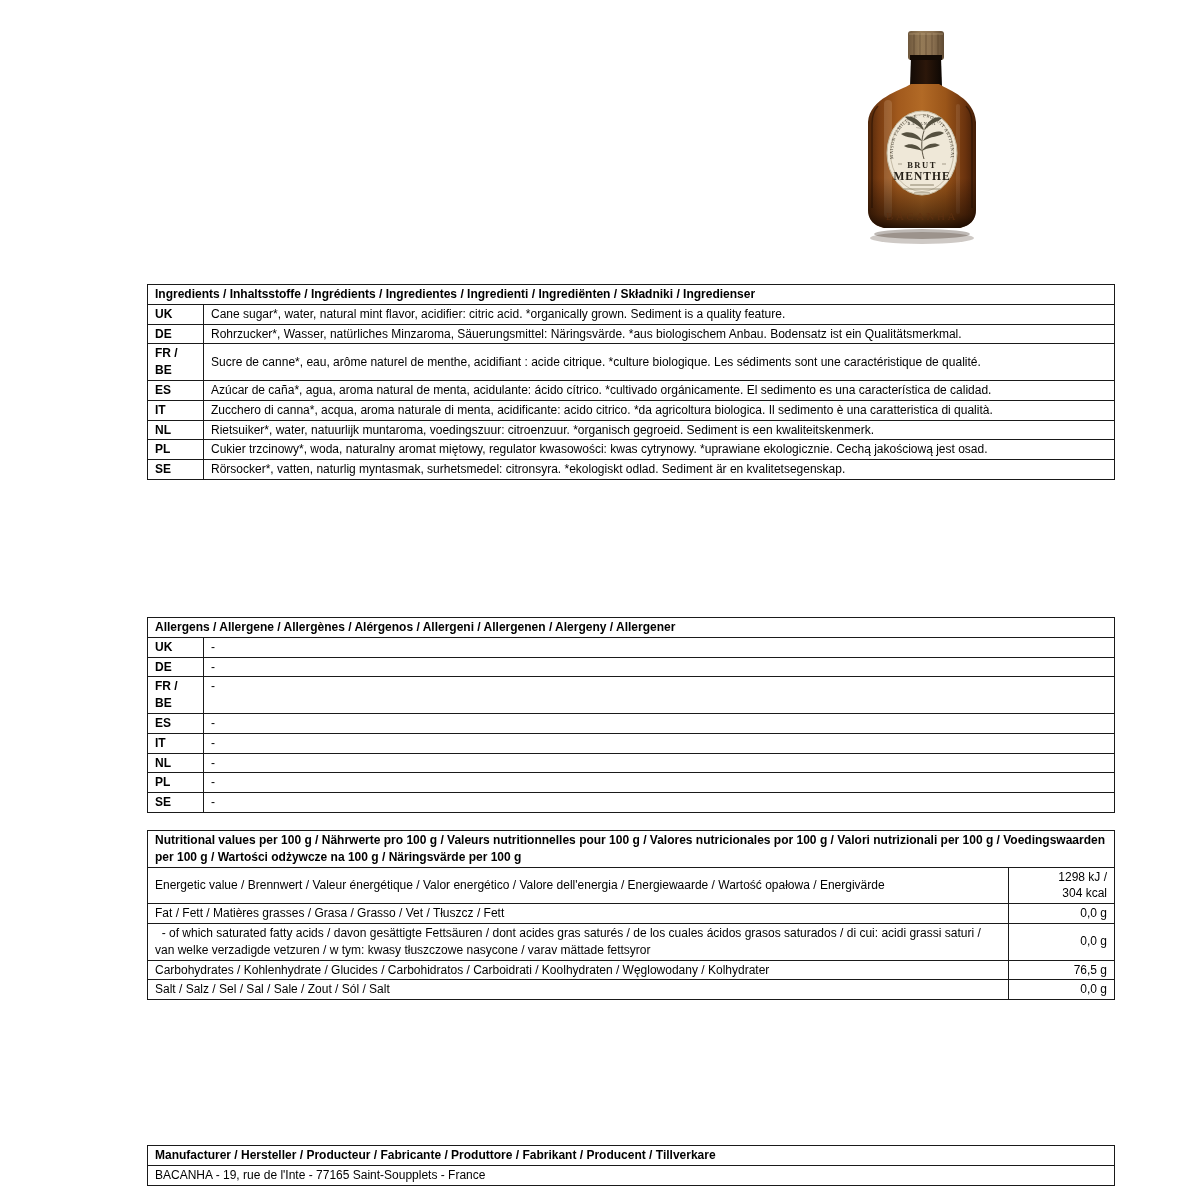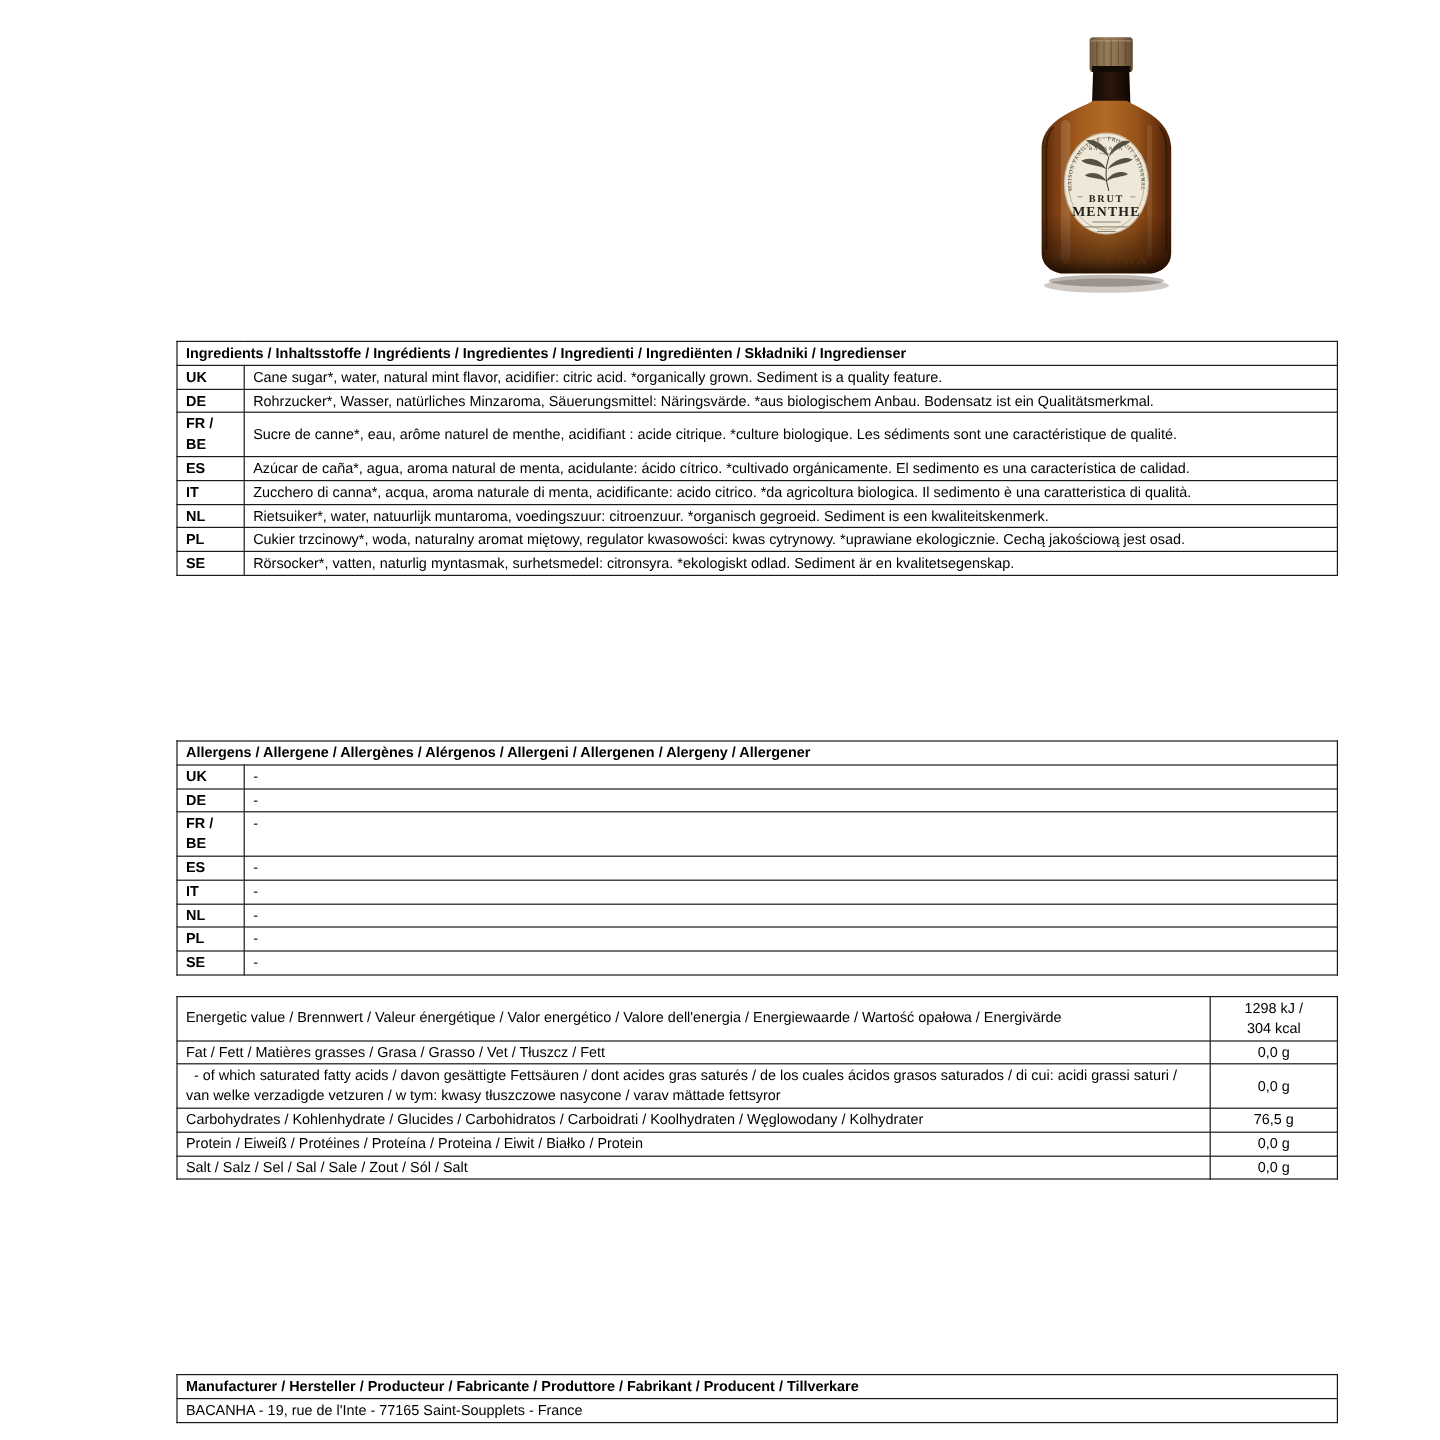--- a/index.html
+++ b/index.html
@@ -14,21 +14,21 @@
   }
   .sheet-table td, .sheet-table th { border:1px solid #1a1a1a; padding:1px 7px; }
   .sheet-table th { text-align:left; font-weight:bold; vertical-align:middle; }
   .lang {
     text-align:left; font-weight:bold; vertical-align:middle;
     white-space:pre-line; padding:1px 2px;
   }
   .txt { vertical-align:middle; }
   .allergens-tbl .txt { vertical-align:top; }
   .nutri-label { vertical-align:middle; white-space:pre-wrap; padding-right:14px; }
-  .nutri-value { text-align:center; vertical-align:middle; white-space:pre-line; }
+  .nutri-value { text-align:right; vertical-align:middle; white-space:pre-line; }
   .ingredients-tbl { top:284px; }
   .allergens-tbl  { top:617px; }
   .nutrition-tbl  { top:830px; }
   .manufacturer-tbl { top:1145px; }
   .bottle-wrap { position:absolute; left:858px; top:28px; width:124px; height:220px; }
 </style>
 </head>
 <body>
 
 <div class="bottle-wrap">
@@ -218,42 +218,41 @@
   </tr>
 </tbody>
   </table>
 
 <table class="sheet-table nutrition-tbl">
   <colgroup>
       <col>
       <col style="width:106px">
     </colgroup>
   <tbody>
+      <tr>
+    <th colspan="2">Nutritional values per 100 g / Nährwerte pro 100 g / Valeurs nutritionnelles pour 100 g / Valores nutricionales por 100 g / Valori nutrizionali per 100 g / Voedingswaarden per 100 g / Wartości odżywcze na 100 g / Näringsvärde per 100 g</th>
+  </tr>
   <tr>
     <td class="nutri-label">Energetic value / Brennwert / Valeur énergétique / Valor energético / Valore dell'energia / Energiewaarde / Wartość opałowa / Energivärde</td>
     <td class="nutri-value">1298 kJ /
 304 kcal</td>
   </tr>
   <tr>
     <td class="nutri-label">Fat / Fett / Matières grasses / Grasa / Grasso / Vet / Tłuszcz / Fett</td>
     <td class="nutri-value">0,0 g</td>
   </tr>
   <tr>
     <td class="nutri-label">  - of which saturated fatty acids / davon gesättigte Fettsäuren / dont acides gras saturés / de los cuales ácidos grasos saturados / di cui: acidi grassi saturi / van welke verzadigde vetzuren / w tym: kwasy tłuszczowe nasycone / varav mättade fettsyror</td>
     <td class="nutri-value">0,0 g</td>
   </tr>
   <tr>
     <td class="nutri-label">Carbohydrates / Kohlenhydrate / Glucides / Carbohidratos / Carboidrati / Koolhydraten / Węglowodany / Kolhydrater</td>
     <td class="nutri-value">76,5 g</td>
   </tr>
   <tr>
-    <td class="nutri-label">Protein / Eiweiß / Protéines / Proteína / Proteina / Eiwit / Białko / Protein</td>
-    <td class="nutri-value">0,0 g</td>
-  </tr>
-  <tr>
     <td class="nutri-label">Salt / Salz / Sel / Sal / Sale / Zout / Sól / Salt</td>
     <td class="nutri-value">0,0 g</td>
   </tr>
 </tbody>
   </table>
 
 <table class="sheet-table manufacturer-tbl">
   <tbody>
       <tr>
     <th>Manufacturer / Hersteller / Producteur / Fabricante / Produttore / Fabrikant / Producent / Tillverkare</th>

